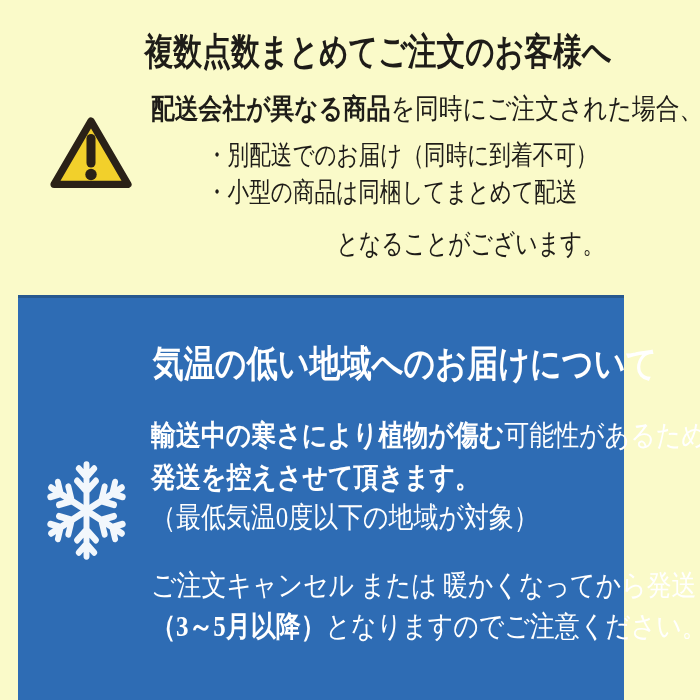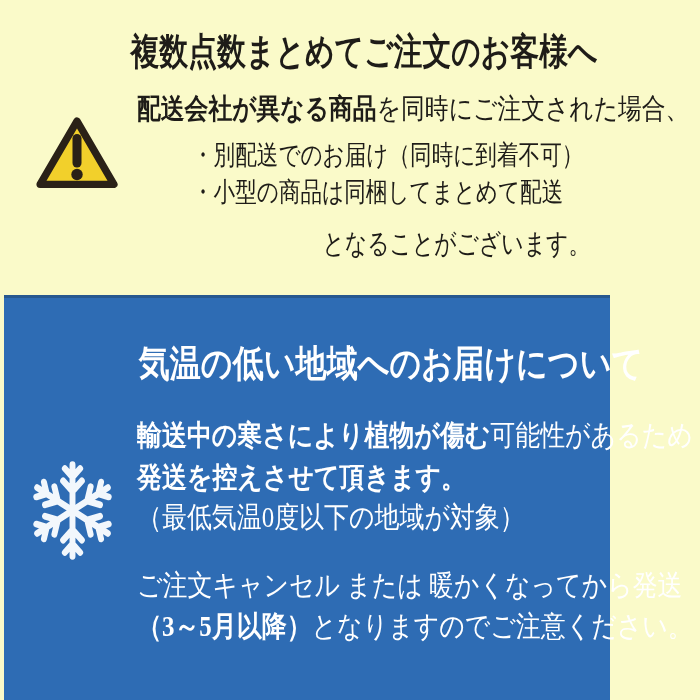--- a/index.html
+++ b/index.html
@@ -3,21 +3,21 @@
 <meta charset="utf-8">
 <style>
   html,body{margin:0;padding:0;}
   .canvas{
     position:relative;
     width:700px;height:700px;
     overflow:hidden;
     font-family:"Liberation Serif","DejaVu Serif",serif;
     background:var(--bg_top);
   }
-  .section{position:absolute;left:4px;width:606px;}
+  .section{position:absolute;left:18px;width:606px;}
   .section.top{top:0;height:295px;background:var(--bg_top);}
   .section.bottom{
     top:295px;height:405px;
     background:var(--bg_bottom);
     border-top:3px solid var(--bg_bottom_edge);
     box-sizing:border-box;
   }
   .line{position:absolute;margin:0;white-space:nowrap;line-height:1;}
   .b{font-weight:700;}
 

